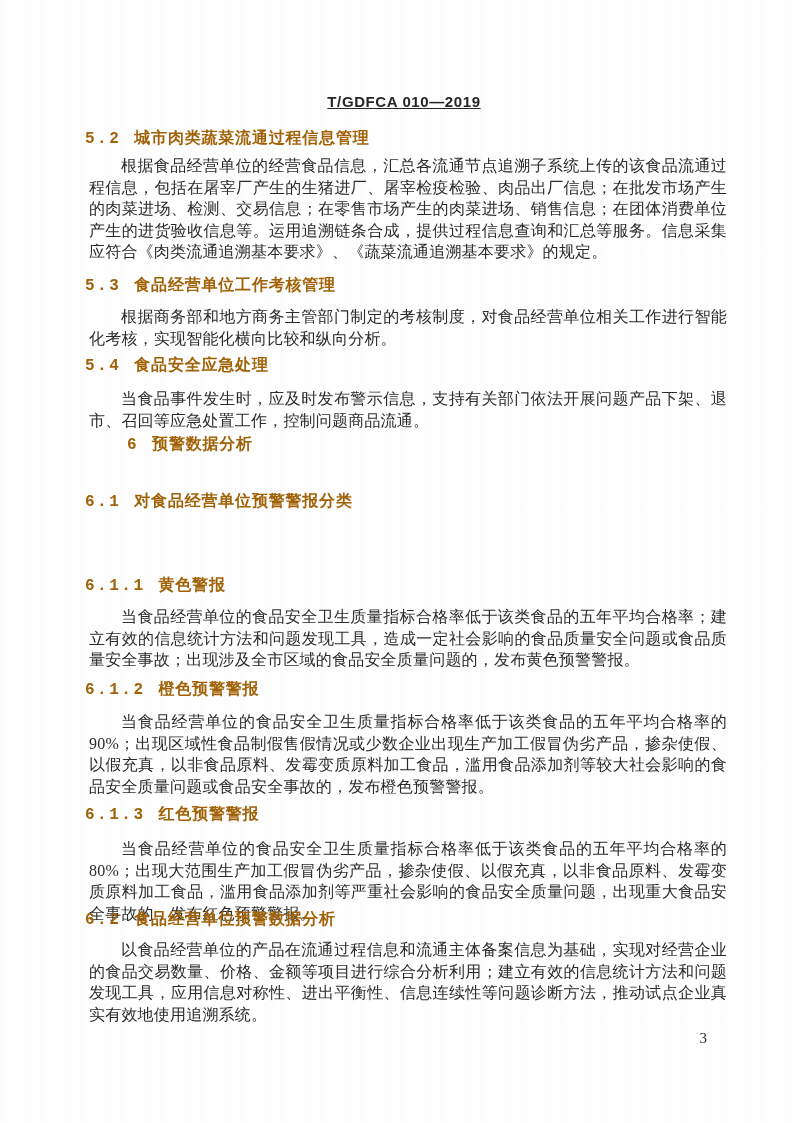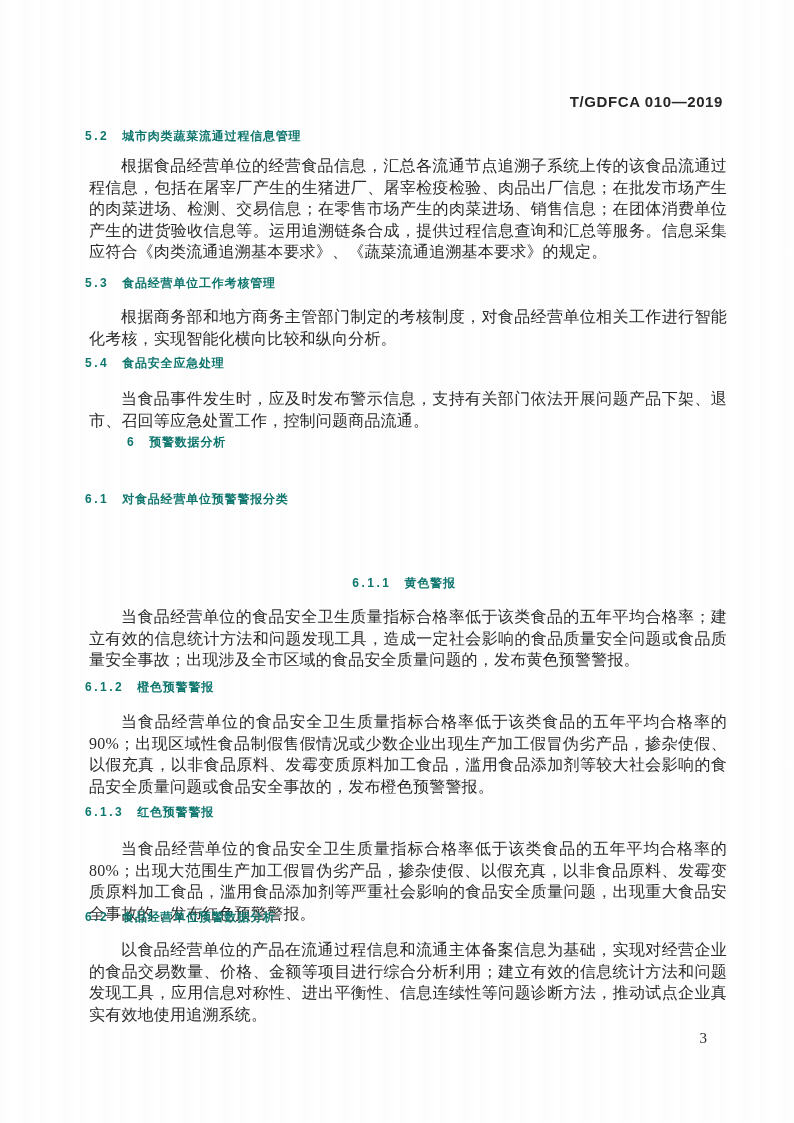--- a/index.html
+++ b/index.html
@@ -26,36 +26,37 @@
       rgba(0,0,0,0.008) 26px, rgba(0,0,0,0.0) 40px
     );
     pointer-events: none;
   }
 
   .doc-header {
     position: absolute;
     top: 93px;
     left: 85px;
     width: 638px;
-    text-align: right;
+    text-align: center;
     font-family: "Liberation Sans", "DejaVu Sans", sans-serif;
     font-size: 15px;
     font-weight: 600;
     letter-spacing: 0.6px;
     color: #262626;
+    text-decoration: underline;
   }
 
   .heading {
     position: absolute;
     left: 85px;
     width: 638px;
-    font-family: Liberation Sans, sans-serif;
+    font-family: Liberation Mono, monospace;
     font-weight: 700;
-    font-size: 12px;
-    color: #0f766e;
+    font-size: 16px;
+    color: #a16207;
     white-space: nowrap;
   }
   .heading .num { letter-spacing: 2.5px; }
   .heading .ttl { margin-left: 13px; letter-spacing: 0.8px; }
 
   .para {
     position: absolute;
     left: 85px;
     width: 638px;
     margin: 4px;
@@ -76,21 +77,21 @@
     font-size: 15px;
     color: #2b2b2b;
   }
 
   
   .h-52  { top: 128px; }  .p-52  { top: 151px; }
   .h-53  { top: 275px; }  .p-53  { top: 302px; }
   .h-54  { top: 355px; }  .p-54  { top: 384px; }
   .h-6   { top: 434px; margin-left: 42px; }
   .h-61  { top: 491px; }  .p-61  { top: 518px; }
-  .h-611 { top: 575px; text-align: center; }  .p-611 { top: 602px; }
+  .h-611 { top: 575px; }  .p-611 { top: 602px; }
   .h-612 { top: 679px; }  .p-612 { top: 707px; }
   .h-613 { top: 804px; }  .p-613 { top: 834px; }
   .h-62  { top: 909px; }  .p-62  { top: 935px; }
 </style>
 </head>
 <body>
 
 <div class="page">
   <div class="scan-texture"></div>
 

